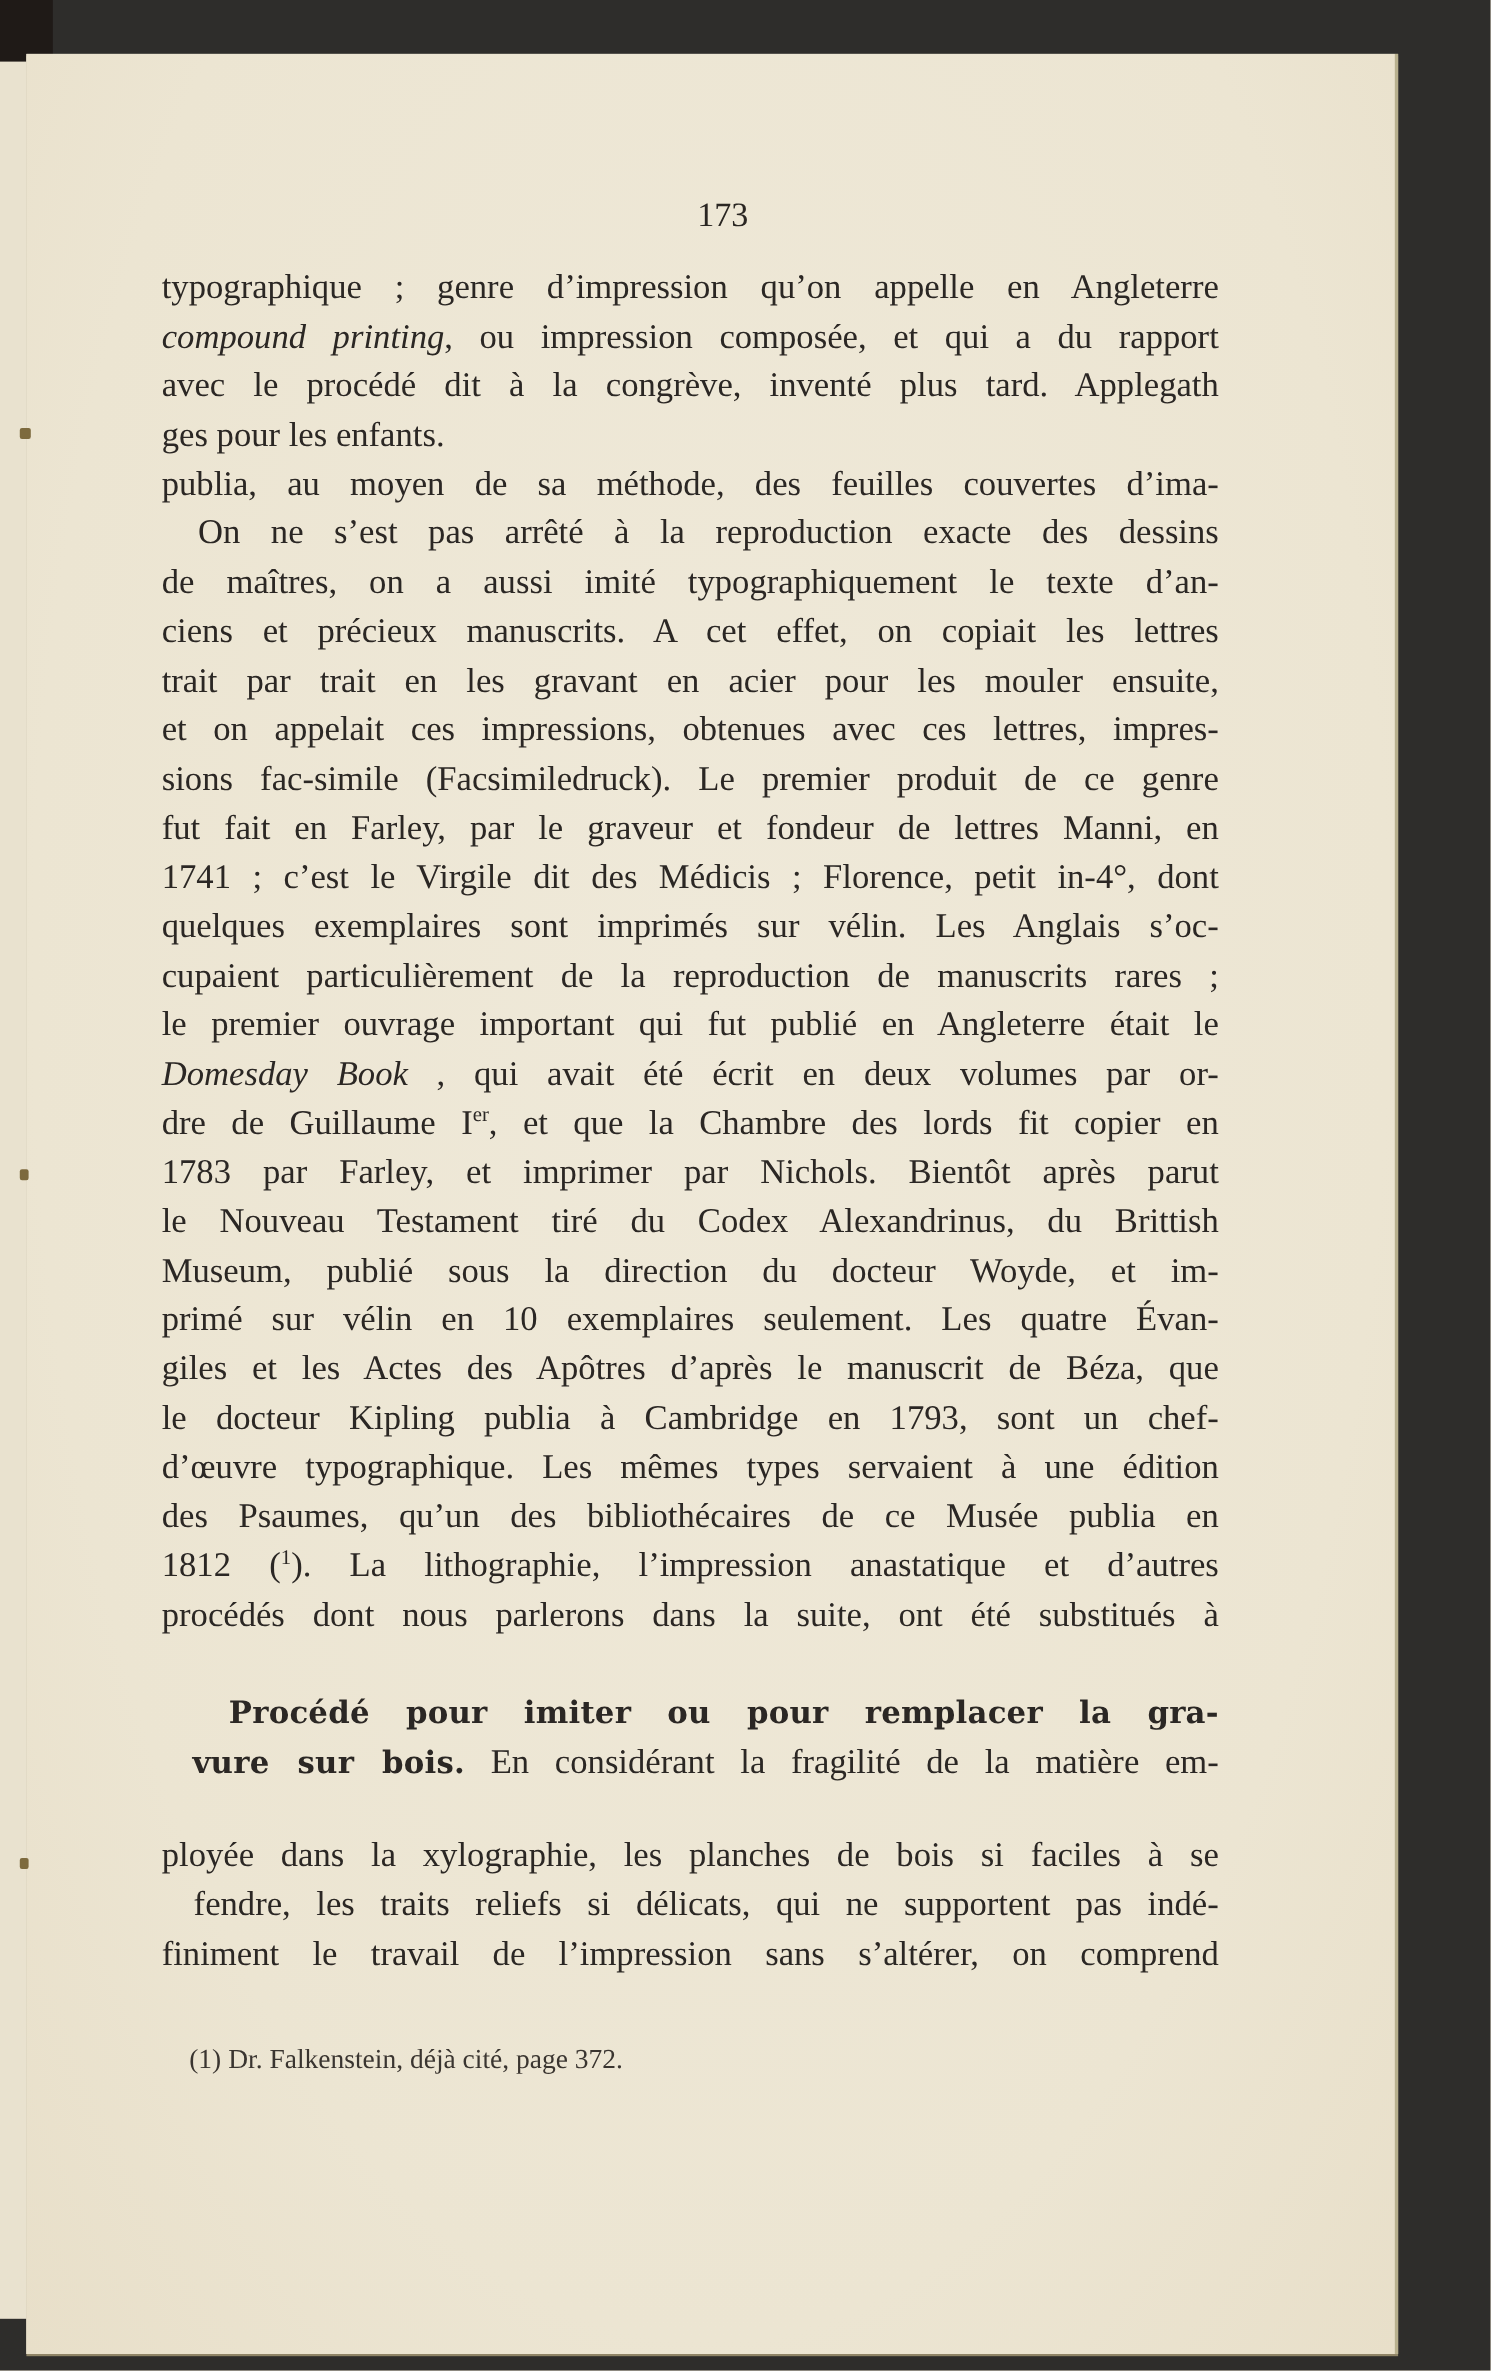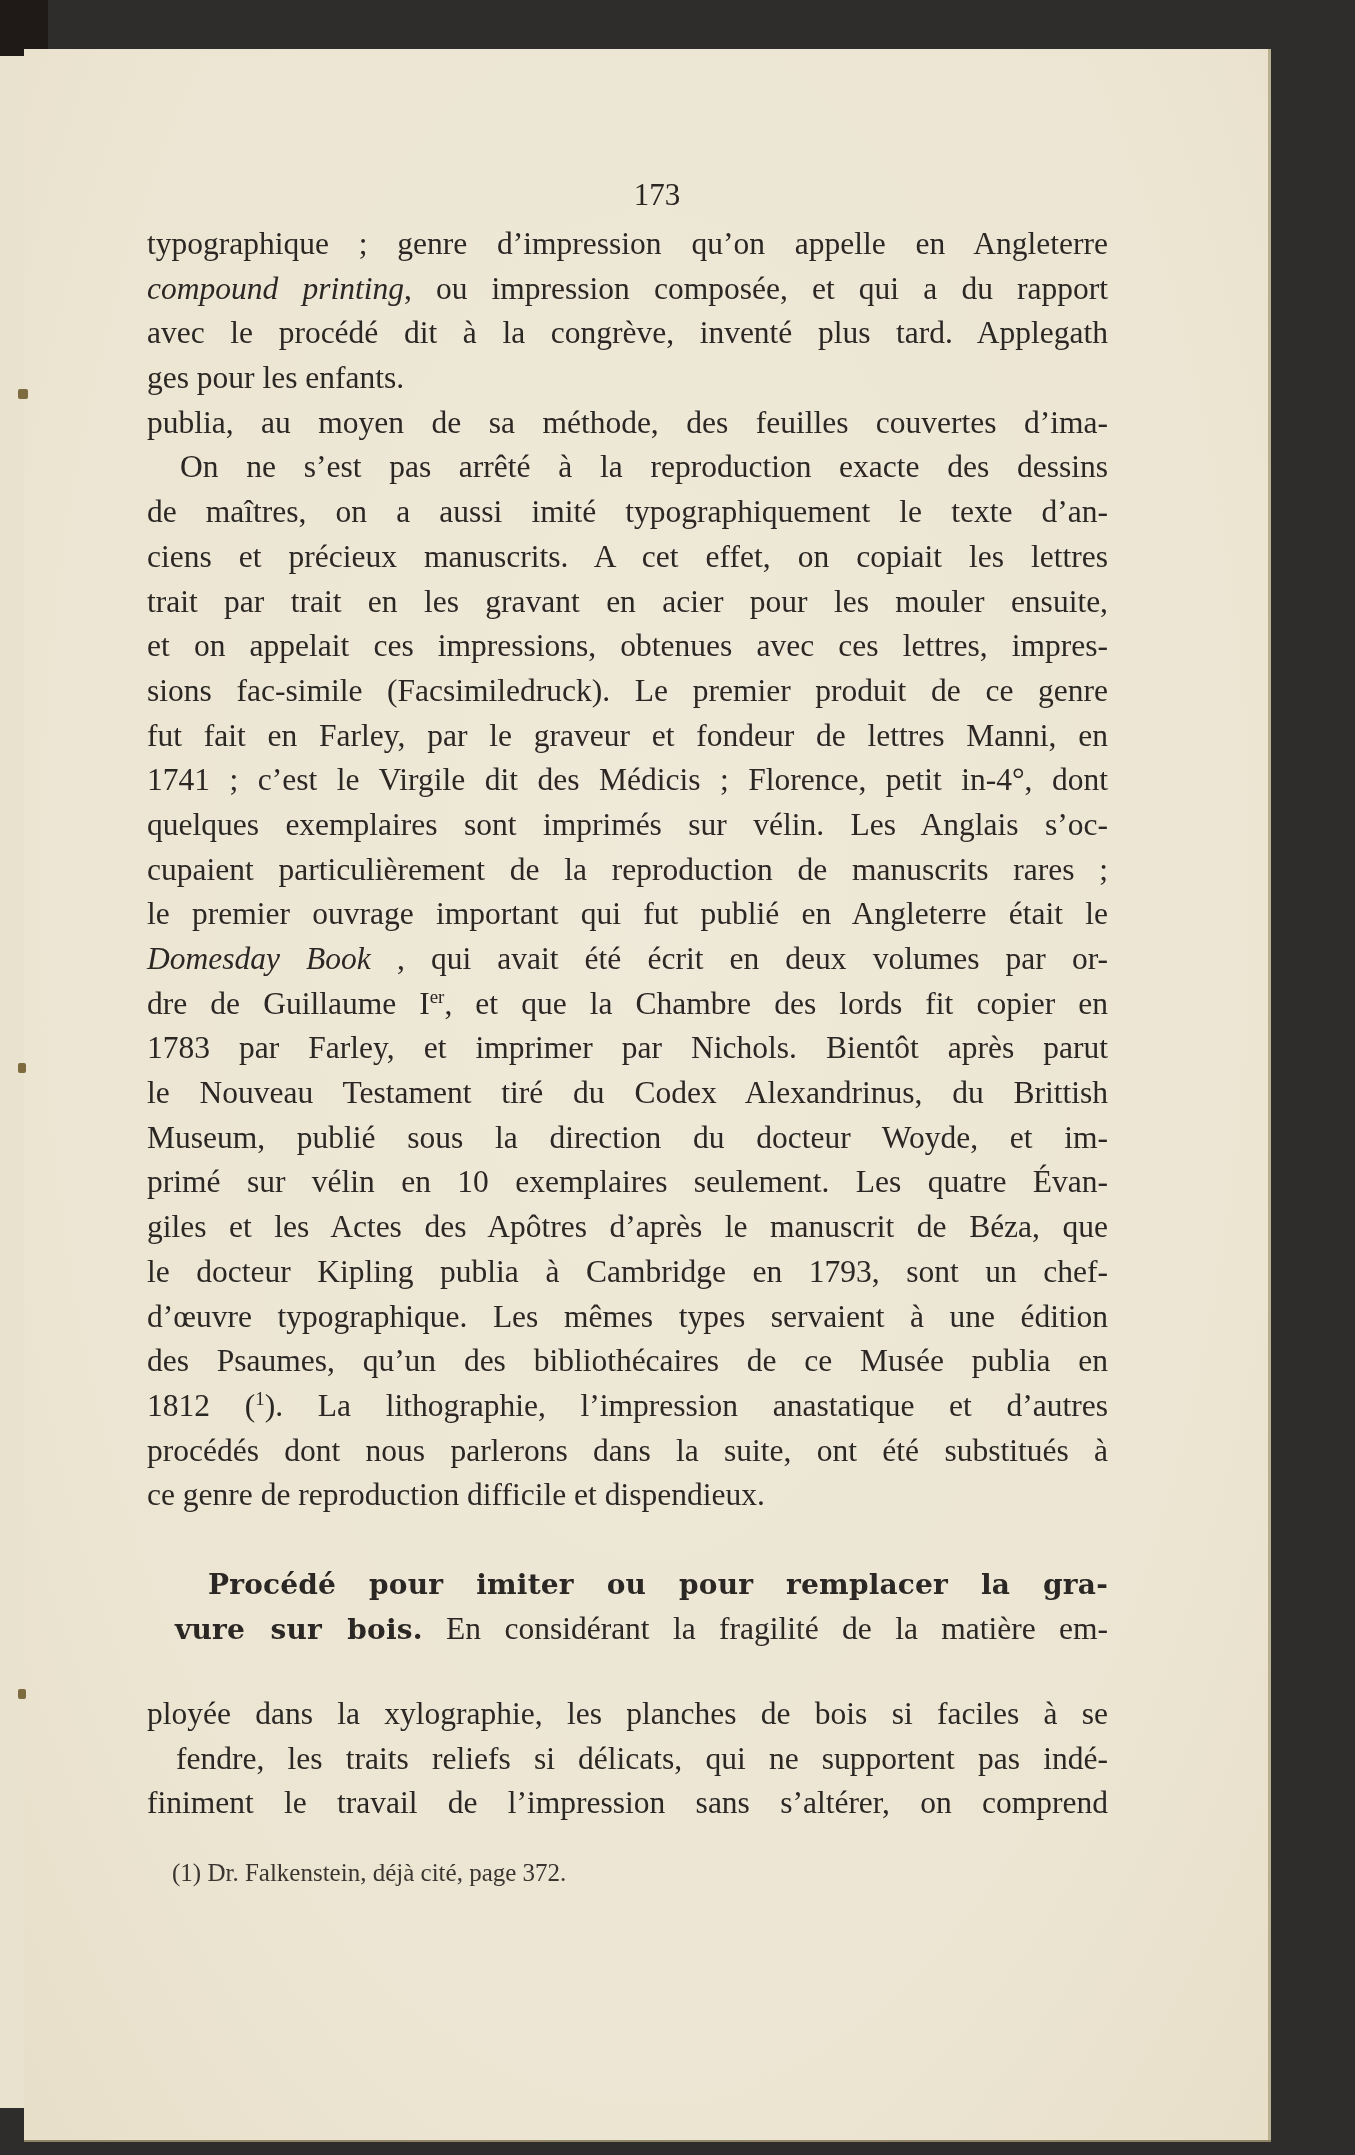--- a/index.html
+++ b/index.html
@@ -19,21 +19,21 @@
     background: #ede7d6;
     background-image: radial-gradient(ellipse at 50% 40%, #efe9d9 0%, #ece5d2 70%, #e8dfc9 100%);
     border-right: 3px solid #b8b08e;
     box-shadow: 0 2px 0 #8f8466;
   }
   .page-number {
     position: absolute; left: 583px; top: 128px; width: 100px; text-align: center;
     font-family: "Liberation Serif", serif; font-size: 31px; color: #2a2622;
   }
   .text {
-    position: absolute; left: 123px; top: 173px; width: 961px;
+    position: absolute; left: 123px; top: 190px; width: 961px;
     font-family: "Liberation Serif", serif; font-size: 31.5px; color: #2b2724;
     line-height: 44.7px;
   }
   .line {
     display: block; height: 44.7px; white-space: nowrap;
     text-align: justify; text-align-last: justify;
     transform-origin: left center;
   }
   .line.last { text-align-last: left; }
   .indent { padding-left: 33px; }
@@ -82,21 +82,20 @@
           <span class="line" style="display: block;">1783 par Farley, et imprimer par Nichols. Bientôt après parut</span>
           <span class="line" style="display: block;">le Nouveau Testament tiré du Codex Alexandrinus, du Brittish</span>
           <span class="line" style="display: block;">Museum, publié sous la direction du docteur Woyde, et im-</span>
           <span class="line" style="display: block;">primé sur vélin en 10 exemplaires seulement. Les quatre Évan-</span>
           <span class="line" style="display: block;">giles et les Actes des Apôtres d’après le manuscrit de Béza, que</span>
           <span class="line" style="display: block;">le docteur Kipling publia à Cambridge en 1793, sont un chef-</span>
           <span class="line" style="display: block;">d’œuvre typographique. Les mêmes types servaient à une édition</span>
           <span class="line" style="display: block;">des Psaumes, qu’un des bibliothécaires de ce Musée publia en</span>
           <span class="line" style="display: block;">1812 (<sup>1</sup>). La lithographie, l’impression anastatique et d’autres</span>
           <span class="line" style="display: block;">procédés dont nous parlerons dans la suite, ont été substitués à</span>
-          <span class="line last" style="display: block;">ce genre de reproduction difficile et dispendieux.</span>
         </div>
       </div>
     <div class="gap"></div>
     <div>
       <span class="line indent heading-text" style="display: block;">Procédé pour imiter ou pour remplacer la gra-</span>
       <span class="line" style="display: block;"><span class="heading-text">vure sur bois.</span> <span>En considérant la fragilité de la matière em-</span></span>
       <div id="section-lines">
           <span class="line" style="display: block; margin-top: 40px;">ployée dans la xylographie, les planches de bois si faciles à se</span>
           <span class="line" style="display: block; margin-left: 29px;">fendre, les traits reliefs si délicats, qui ne supportent pas indé-</span>
           <span class="line last-keep" style="display: block;">finiment le travail de l’impression sans s’altérer, on comprend</span>

